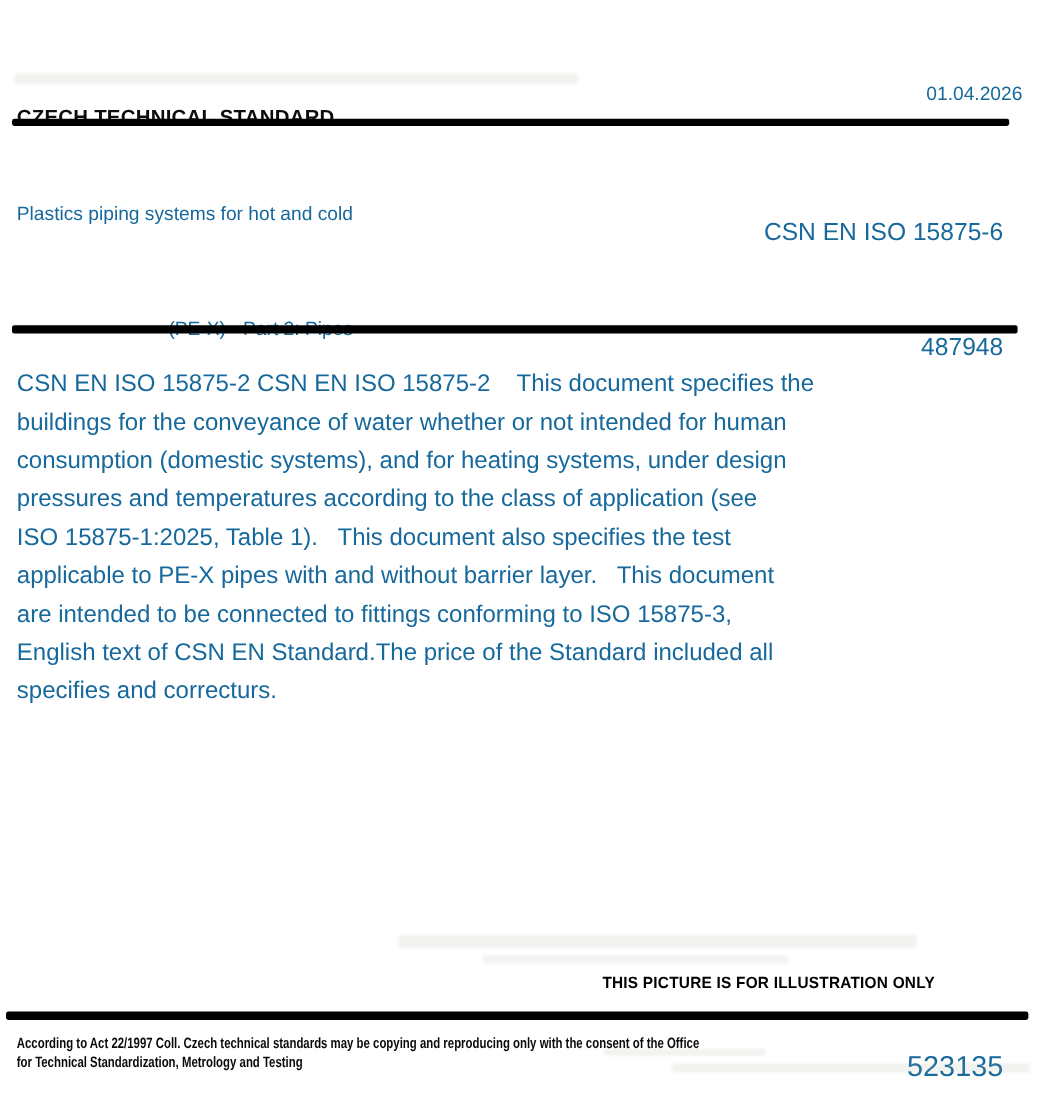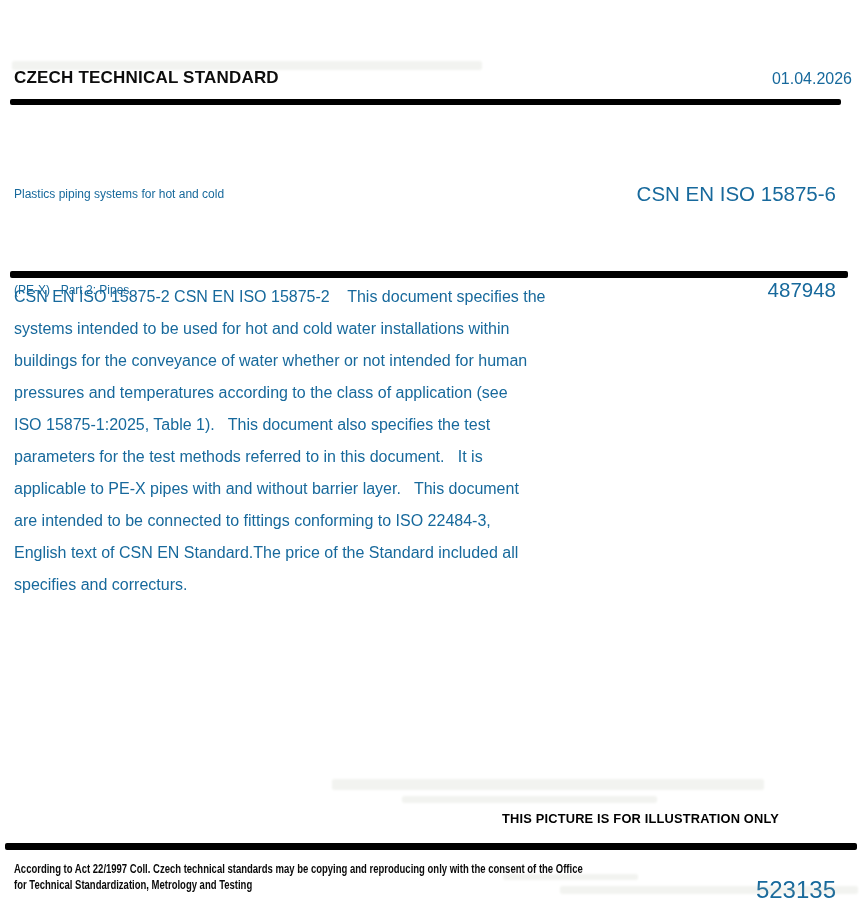--- a/index.html
+++ b/index.html
@@ -17,21 +17,21 @@
   }
   .page {
     position: absolute;
     inset: 0;
     background: #ffffff;
   }
   
   .std-label {
     position: absolute;
     left: 14px;
-    top: 68px;
+    top: 88px;
     font-size: 17px;
     font-weight: 700;
     letter-spacing: 0.2px;
     color: #0d0d0d;
     white-space: nowrap;
   }
   .issue-date {
     position: absolute;
     right: 13px;
     top: 70px;
@@ -44,42 +44,43 @@
     background: #000;
     border-radius: 2px;
   }
   .rule1 { left: 10px; top: 99px;  width: 831px; height: 6px; }
   .rule2 { left: 10px; top: 271px; width: 838px; height: 7px; }
   .rule3 { left: 5px;  top: 843px; width: 852px; height: 7px; }
   
   .doc-title {
     position: absolute;
     left: 14px;
-    top: 114px;
-    font-size: 12px;
+    top: 99px;
+    font-size: 16px;
     line-height: 32px;
     color: var(--accent, #17699c);
     white-space: pre;
+    text-align: right;
   }
   .refs {
     position: absolute;
     right: 29px;
     top: 114px;
     font-size: 20.5px;
     line-height: 32px;
     color: var(--accent, #17699c);
     text-align: right;
     white-space: pre;
   }
   
   .body-text {
     position: absolute;
     left: 14px;
-    top: 281px;
-    font-size: 16px;
+    top: 304px;
+    font-size: 20px;
     line-height: 32px;
     color: var(--accent, #17699c);
   }
   .body-text div { white-space: pre; }
   
   .ghost {
     position: absolute;
     background: rgba(165, 172, 150, 0.14);
     filter: blur(1.2px);
     border-radius: 2px;
@@ -142,27 +143,26 @@
   </div>
   <div class="refs">
     <div>CSN EN ISO 15875-6</div>
     <div>487948</div>
   </div>
 
   <div class="rule rule2"></div>
 
   <div class="body-text">
     <div>CSN EN ISO 15875-2 CSN EN ISO 15875-2    This document specifies the</div>
-    <div>systems intended to be used for hot and cold water installations within</div>
     <div>buildings for the conveyance of water whether or not intended for human</div>
+    <div>consumption (domestic systems), and for heating systems, under design</div>
     <div>pressures and temperatures according to the class of application (see</div>
     <div>ISO 15875-1:2025, Table 1).   This document also specifies the test</div>
-    <div>parameters for the test methods referred to in this document.   It is</div>
     <div>applicable to PE-X pipes with and without barrier layer.   This document</div>
-    <div>are intended to be connected to fittings conforming to ISO 22484-3,</div>
+    <div>are intended to be connected to fittings conforming to ISO 15875-3,</div>
     <div>English text of CSN EN Standard.The price of the Standard included all</div>
     <div>specifies and correcturs.</div>
   </div>
 
   <div class="ghost ghost-mid-a"></div>
   <div class="ghost ghost-mid-b"></div>
 
   <div class="illustration-note">THIS PICTURE IS FOR ILLUSTRATION ONLY</div>
 
   <div class="rule rule3"></div>

